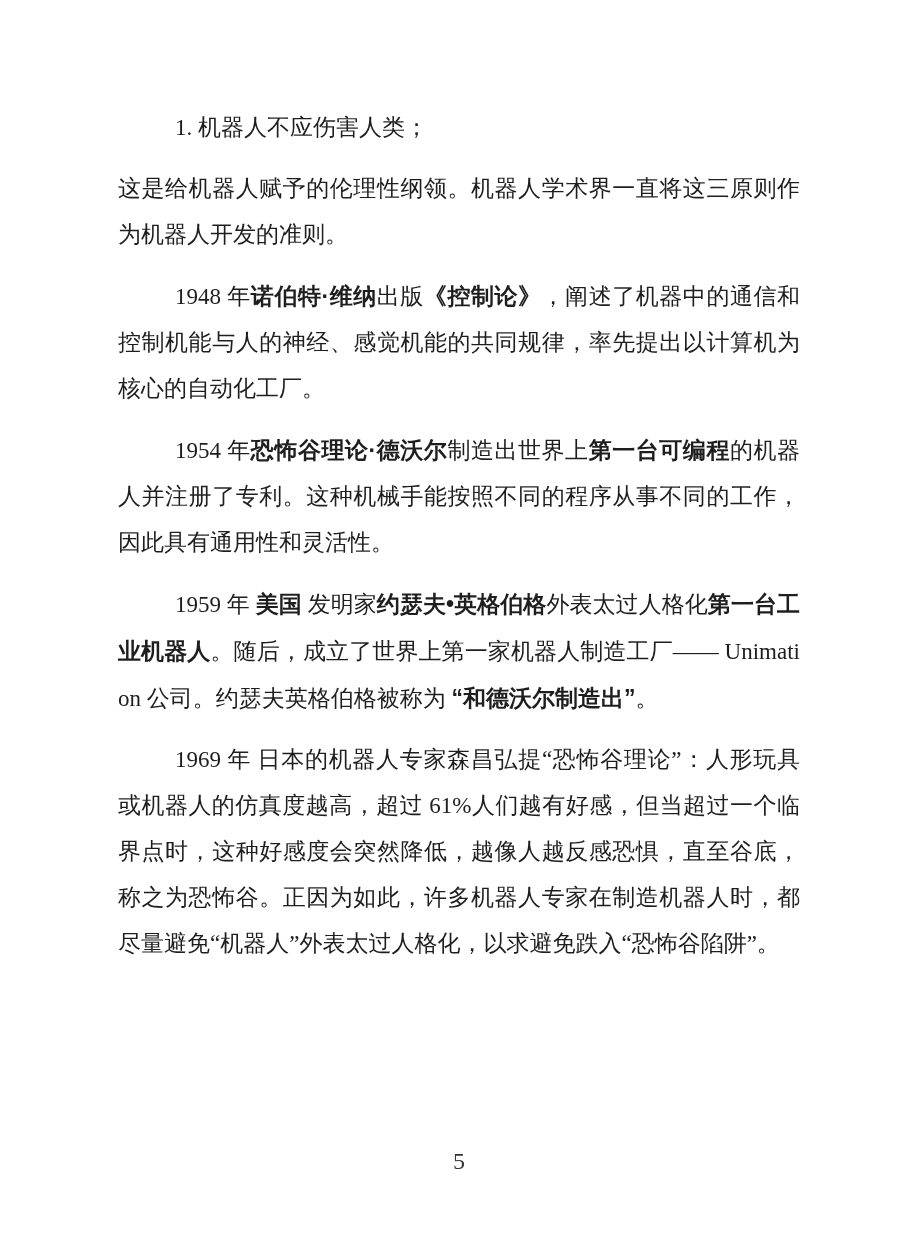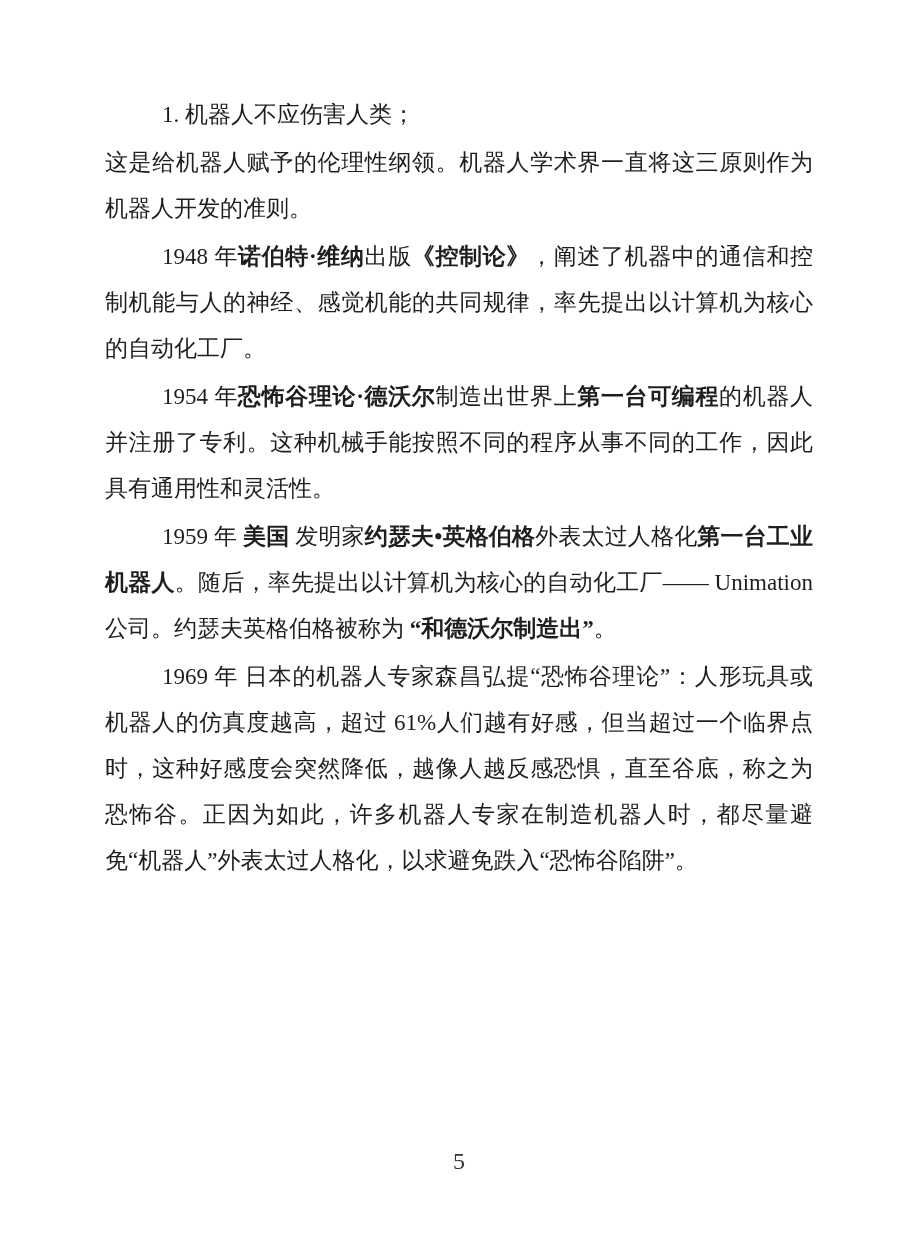--- a/index.html
+++ b/index.html
@@ -16,35 +16,35 @@
     font-family: "Liberation Serif", "DejaVu Serif", serif;
     color: #1e1e1e;
   }
   .doc-body {
     position: absolute;
     left: 103px;
     top: 90px;
     width: 712px;
   }
   p.para {
-    margin: 2px;
+    margin: 15px;
     padding: 0;
     font-size: 23px;
     line-height: 46px;
     text-align: justify;
     text-justify: inter-character;
     word-break: break-all;
   }
   p.para.indent {
     text-indent: 57px;
   }
   .bold {
     font-weight: bold;
     
-    font-family: Liberation Serif, serif;
+    font-family: Liberation Sans, sans-serif;
   }
   .footer {
     position: absolute;
     left: 0;
     width: 918px;
     top: 1146px;
     text-align: center;
     font-size: 24px;
     line-height: 30px;
     color: #333333;
@@ -53,17 +53,17 @@
 </head>
 <body>
 
 <div class="page">
   <div class="doc-body">
 
   <p class="para indent"><span>1. 机器人不应伤害人类；</span></p>
       <p class="para"><span>这是给机器人赋予的伦理性纲领。机器人学术界一直将这三原则作为机器人开发的准则。</span></p>
       <p class="para indent"><span>1948 年</span><span class="bold">诺伯特·维纳</span><span>出版</span><span class="bold">《控制论》</span><span>，阐述了机器中的通信和控制机能与人的神经、感觉机能的共同规律，率先提出以计算机为核心的自动化工厂。</span></p>
       <p class="para indent"><span>1954 年</span><span class="bold">恐怖谷理论·德沃尔</span><span>制造出世界上</span><span class="bold">第一台可编程</span><span>的机器人并注册了专利。这种机械手能按照不同的程序从事不同的工作，因此具有通用性和灵活性。</span></p>
-      <p class="para indent"><span>1959 年 </span><span class="bold">美国</span><span> 发明家</span><span class="bold">约瑟夫•英格伯格</span><span>外表太过人格化</span><span class="bold">第一台工业机器人</span><span>。随后，率先提出以计算机为核心的自动化工厂—— Unimation 公司。约瑟夫英格伯格被称为 </span><span class="bold">“和德沃尔制造出”</span><span>。</span></p>
+      <p class="para indent"><span>1959 年 </span><span class="bold">美国</span><span> 发明家</span><span class="bold">约瑟夫•英格伯格</span><span>外表太过人格化</span><span class="bold">第一台工业机器人</span><span>。随后，成立了世界上第一家机器人制造工厂—— Unimation 公司。约瑟夫英格伯格被称为 </span><span class="bold">“和德沃尔制造出”</span><span>。</span></p>
       <p class="para indent"><span>1969 年 日本的机器人专家森昌弘提“恐怖谷理论”：人形玩具或机器人的仿真度越高，超过 61%人们越有好感，但当超过一个临界点时，这种好感度会突然降低，越像人越反感恐惧，直至谷底，称之为恐怖谷。正因为如此，许多机器人专家在制造机器人时，都尽量避免“机器人”外表太过人格化，以求避免跌入“恐怖谷陷阱”。</span></p>
     </div>
   <div class="footer">5</div>
 </div>
 
 </body></html>

